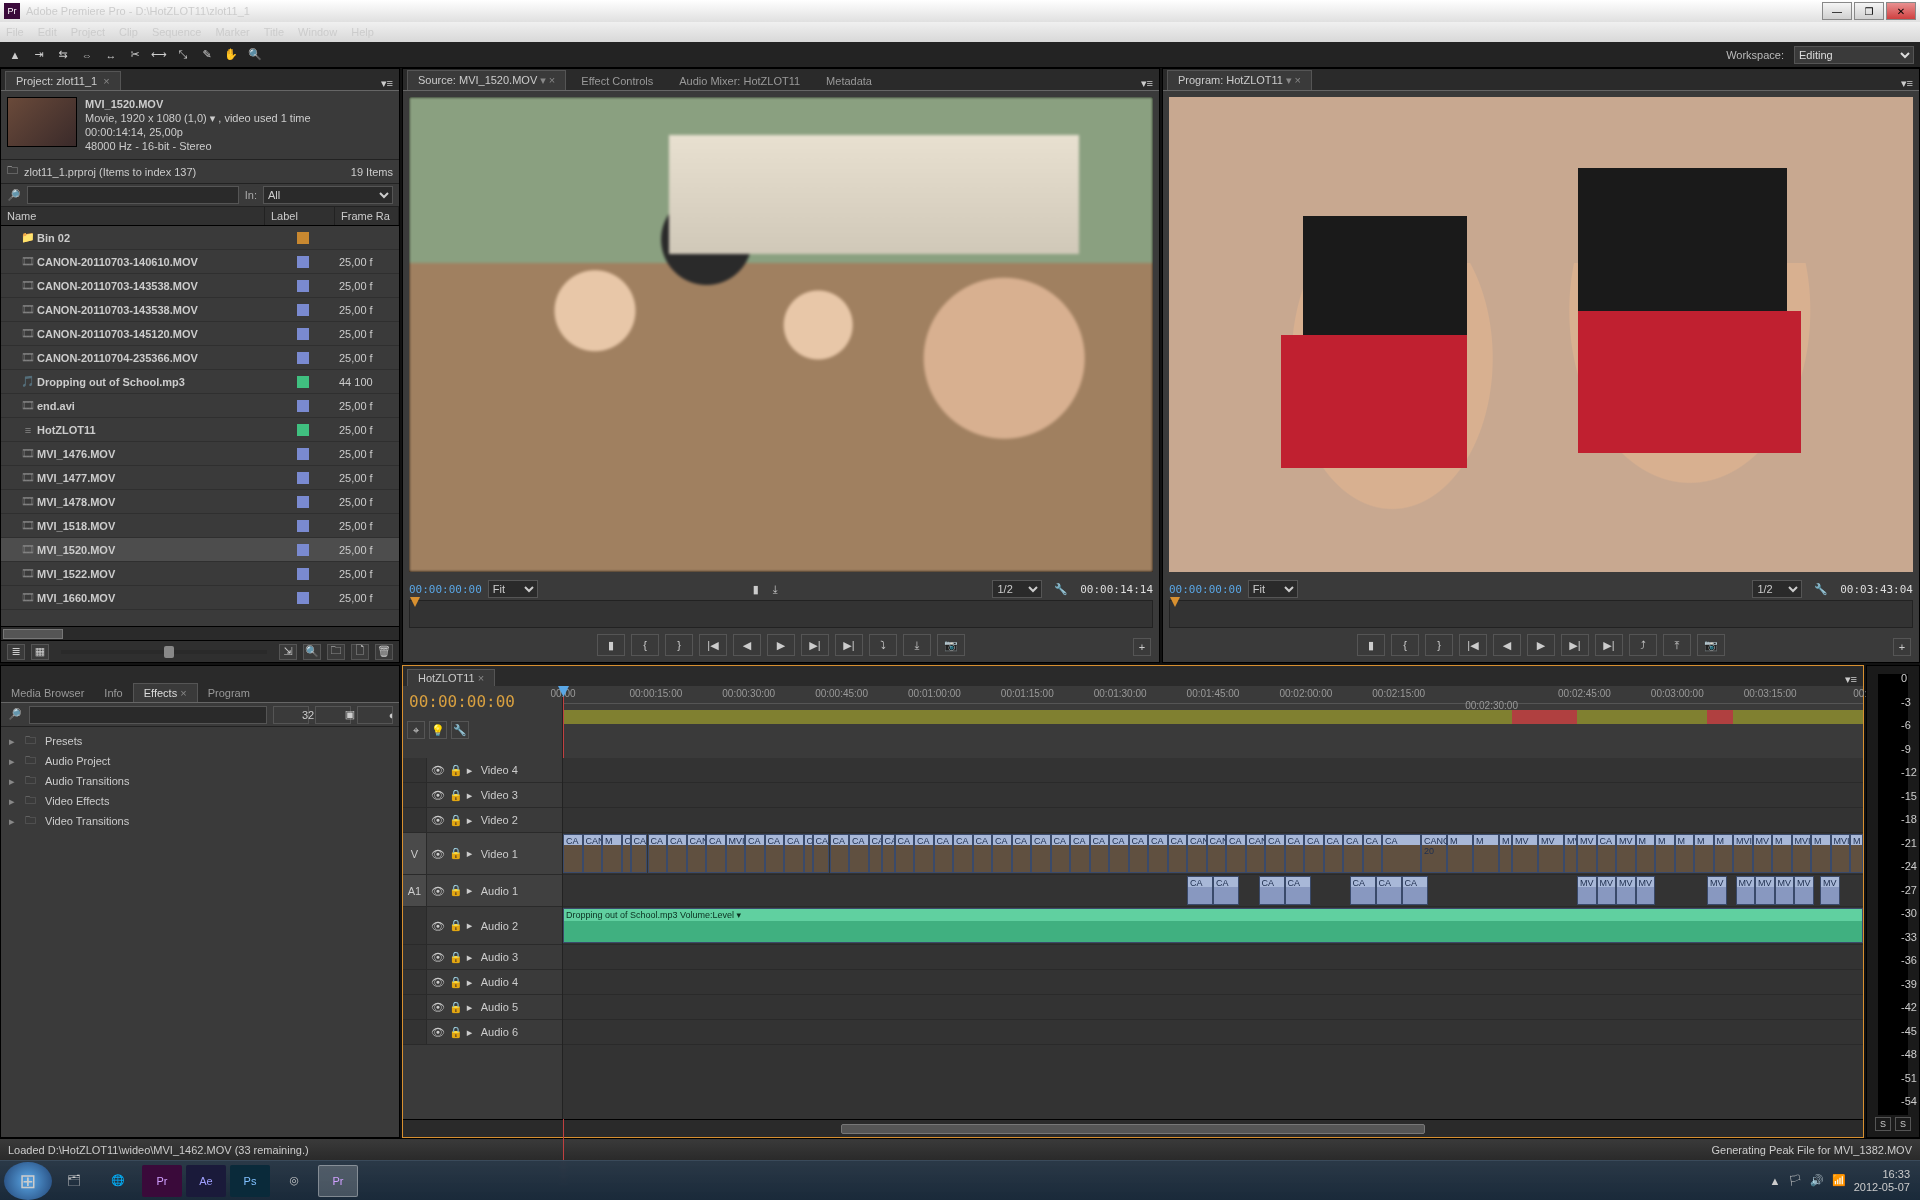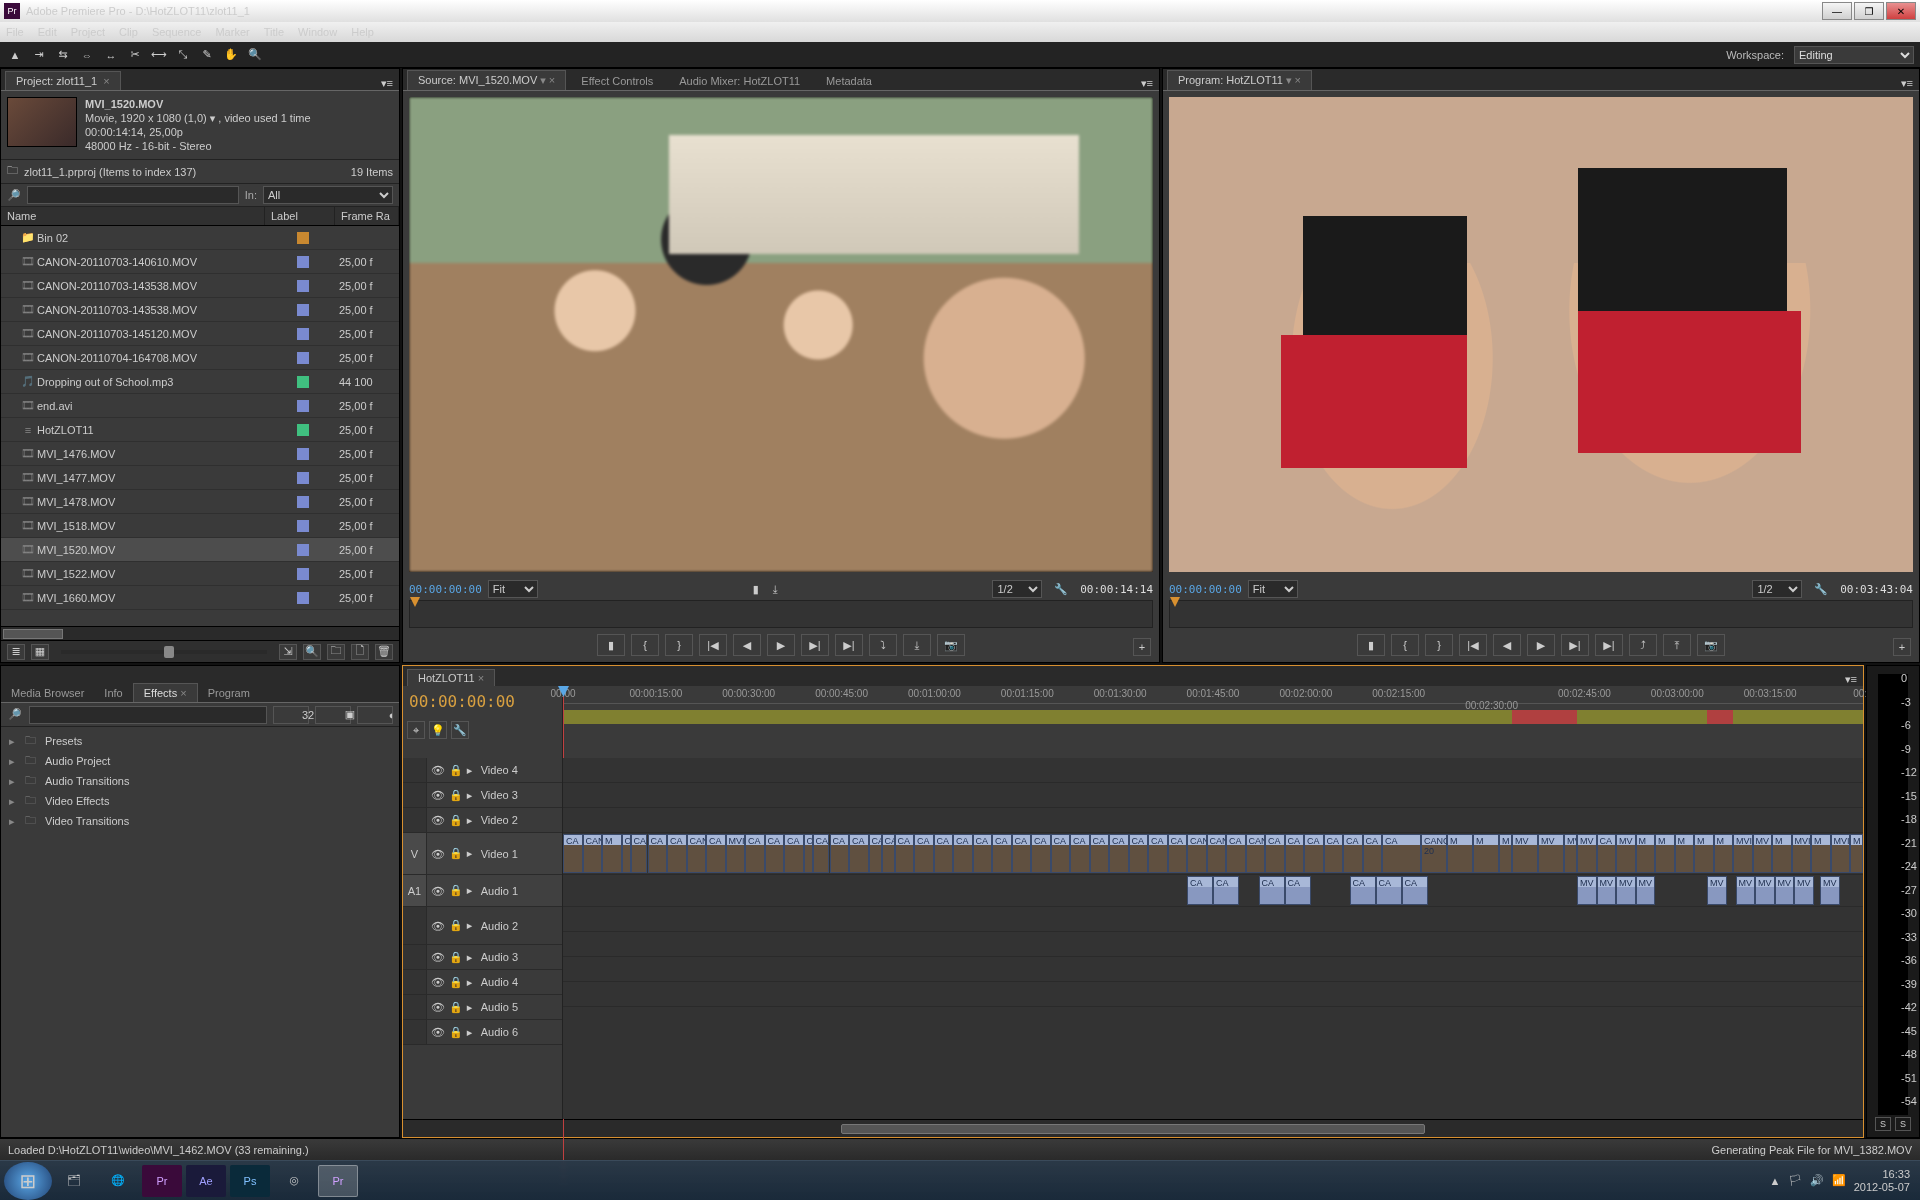--- a/index.html
+++ b/index.html
@@ -28,21 +28,21 @@
 .proj-bar { display:flex; align-items:center; padding: 2px 6px; gap:6px; border-bottom:1px solid #222;}
 .proj-bar .search{ flex:1; background:#2a2a2a;border:1px solid #555;height:18px;}
 .proj-bar .in-label{ color:#aaa;}
 .proj-bar select{ background:#2a2a2a;border:1px solid #555;color:#ccc;height:18px;width:130px;}
 .proj-cols { display:flex; background:#303030; border-bottom:1px solid #000; }
 .proj-cols div{ padding:3px 6px; border-right:1px solid #222;}
 .proj-list { flex:1; overflow:auto;}
 .proj-row { display:flex; align-items:center; height:24px; border-bottom:1px solid #2f2f2f; padding-left:18px;}
 .proj-row.sel{ background:#4d4d4d;}
 .proj-row .ficon{ width:18px; text-align:center; color:#888;}
-.proj-row .fname{ flex:1;}
+.proj-row .fname{ flex:1;font-weight:bold;}
 .proj-row .swatch{ width:12px;height:12px;margin:0 30px 0 10px;}
 .proj-row .rate{ width:60px; padding-right:10px;}
 .proj-footer{ height:22px; background:#2f2f2f; border-top:1px solid #000; display:flex;align-items:center;gap:6px;padding:0 6px;}
 .proj-footer .fbtn{ width:18px;height:16px;display:flex;align-items:center;justify-content:center;border:1px solid #555;background:#3a3a3a;}
 
 .monitors { display: grid; grid-template-columns: 1fr 1fr; gap:2px;}
 .monitor { background:#3a3a3a; display:flex;flex-direction:column;border:1px solid #000;}
 .mon-tabs{ height:22px; display:flex;align-items:flex-end;background:#2a2a2a;border-bottom:1px solid #666;}
 .mon-tabs .ptab{ padding:3px 10px;color:#999;border:1px solid transparent;border-bottom:none;margin-left:4px;}
 .mon-tabs .ptab.active{ background:#3a3a3a;border-color:#555;color:#ddd;}
@@ -253,21 +253,21 @@
   <span class="rate">25,00 f</span>
         </div>
         <div class="proj-row">
           <span class="ficon">🎞</span>
   <span class="fname">CANON-20110703-145120.MOV</span>
   <span class="swatch" style="background:#7a8ad0"></span>
   <span class="rate">25,00 f</span>
         </div>
         <div class="proj-row">
           <span class="ficon">🎞</span>
-  <span class="fname">CANON-20110704-164708.MOV</span>
+  <span class="fname">CANON-20110704-235366.MOV</span>
   <span class="swatch" style="background:#7a8ad0"></span>
   <span class="rate">25,00 f</span>
         </div>
         <div class="proj-row">
           <span class="ficon">🎵</span>
   <span class="fname">Dropping out of School.mp3</span>
   <span class="swatch" style="background:#40c080"></span>
   <span class="rate">44 100</span>
         </div>
         <div class="proj-row">
@@ -708,20 +708,23 @@
               <div class="clip aud" style="left: 79.5%; width: 1.5%;">MV</div>
               <div class="clip aud" style="left: 81%; width: 1.5%;">MV</div>
               <div class="clip aud" style="left: 82.5%; width: 1.5%;">MV</div>
               <div class="clip aud" style="left: 88%; width: 1.5%;">MV</div>
               <div class="clip aud" style="left: 90.2%; width: 1.5%;">MV</div>
               <div class="clip aud" style="left: 91.7%; width: 1.5%;">MV</div>
               <div class="clip aud" style="left: 93.2%; width: 1.5%;">MV</div>
               <div class="clip aud" style="left: 94.7%; width: 1.5%;">MV</div>
               <div class="clip aud" style="left: 96.7%; width: 1.5%;">MV</div>
             </div>
+            <div class="track-lane a2">
+              <div class="clip music" style="left: 0%; width: 100%;">Dropping out of School.mp3   Volume:Level ▾</div>
+            </div>
             <div class="track-lane a"></div>
             <div class="track-lane a"></div>
             <div class="track-lane a"></div>
             <div class="track-lane a"></div>
           </div>
       </div>
       <div class="tl-hscroll">
           <div class="bar"></div>
         </div>
     </div>

